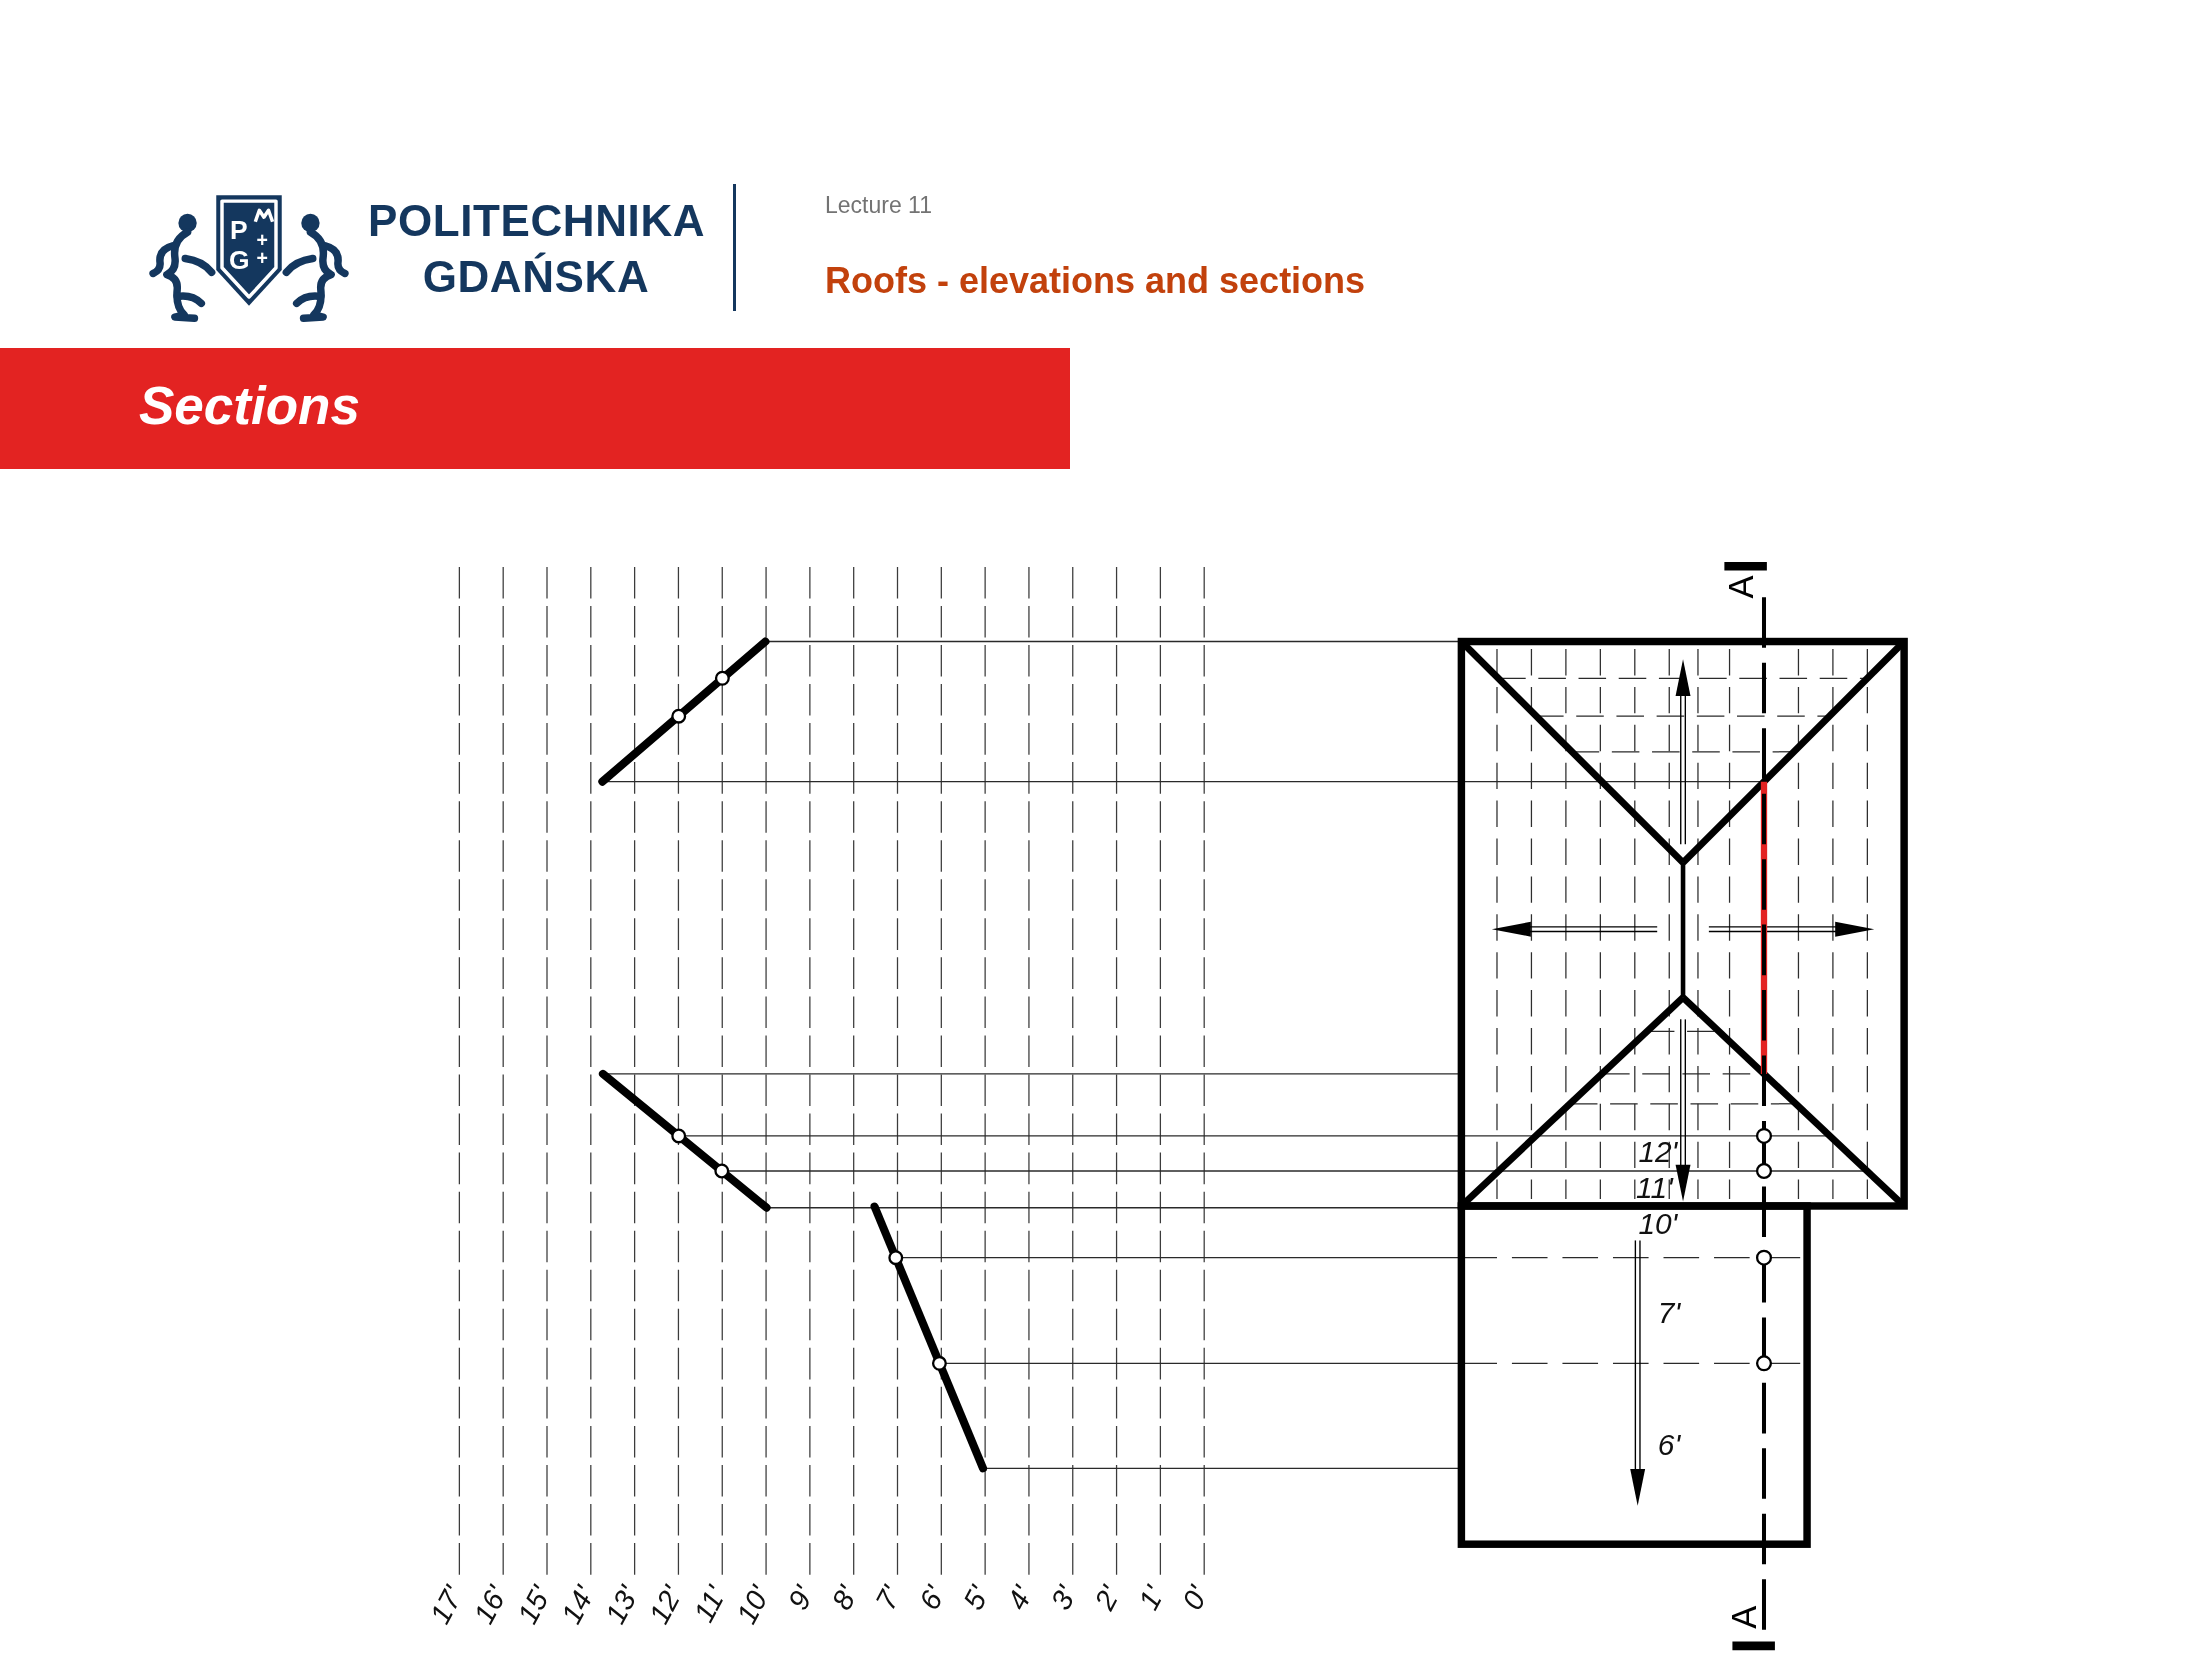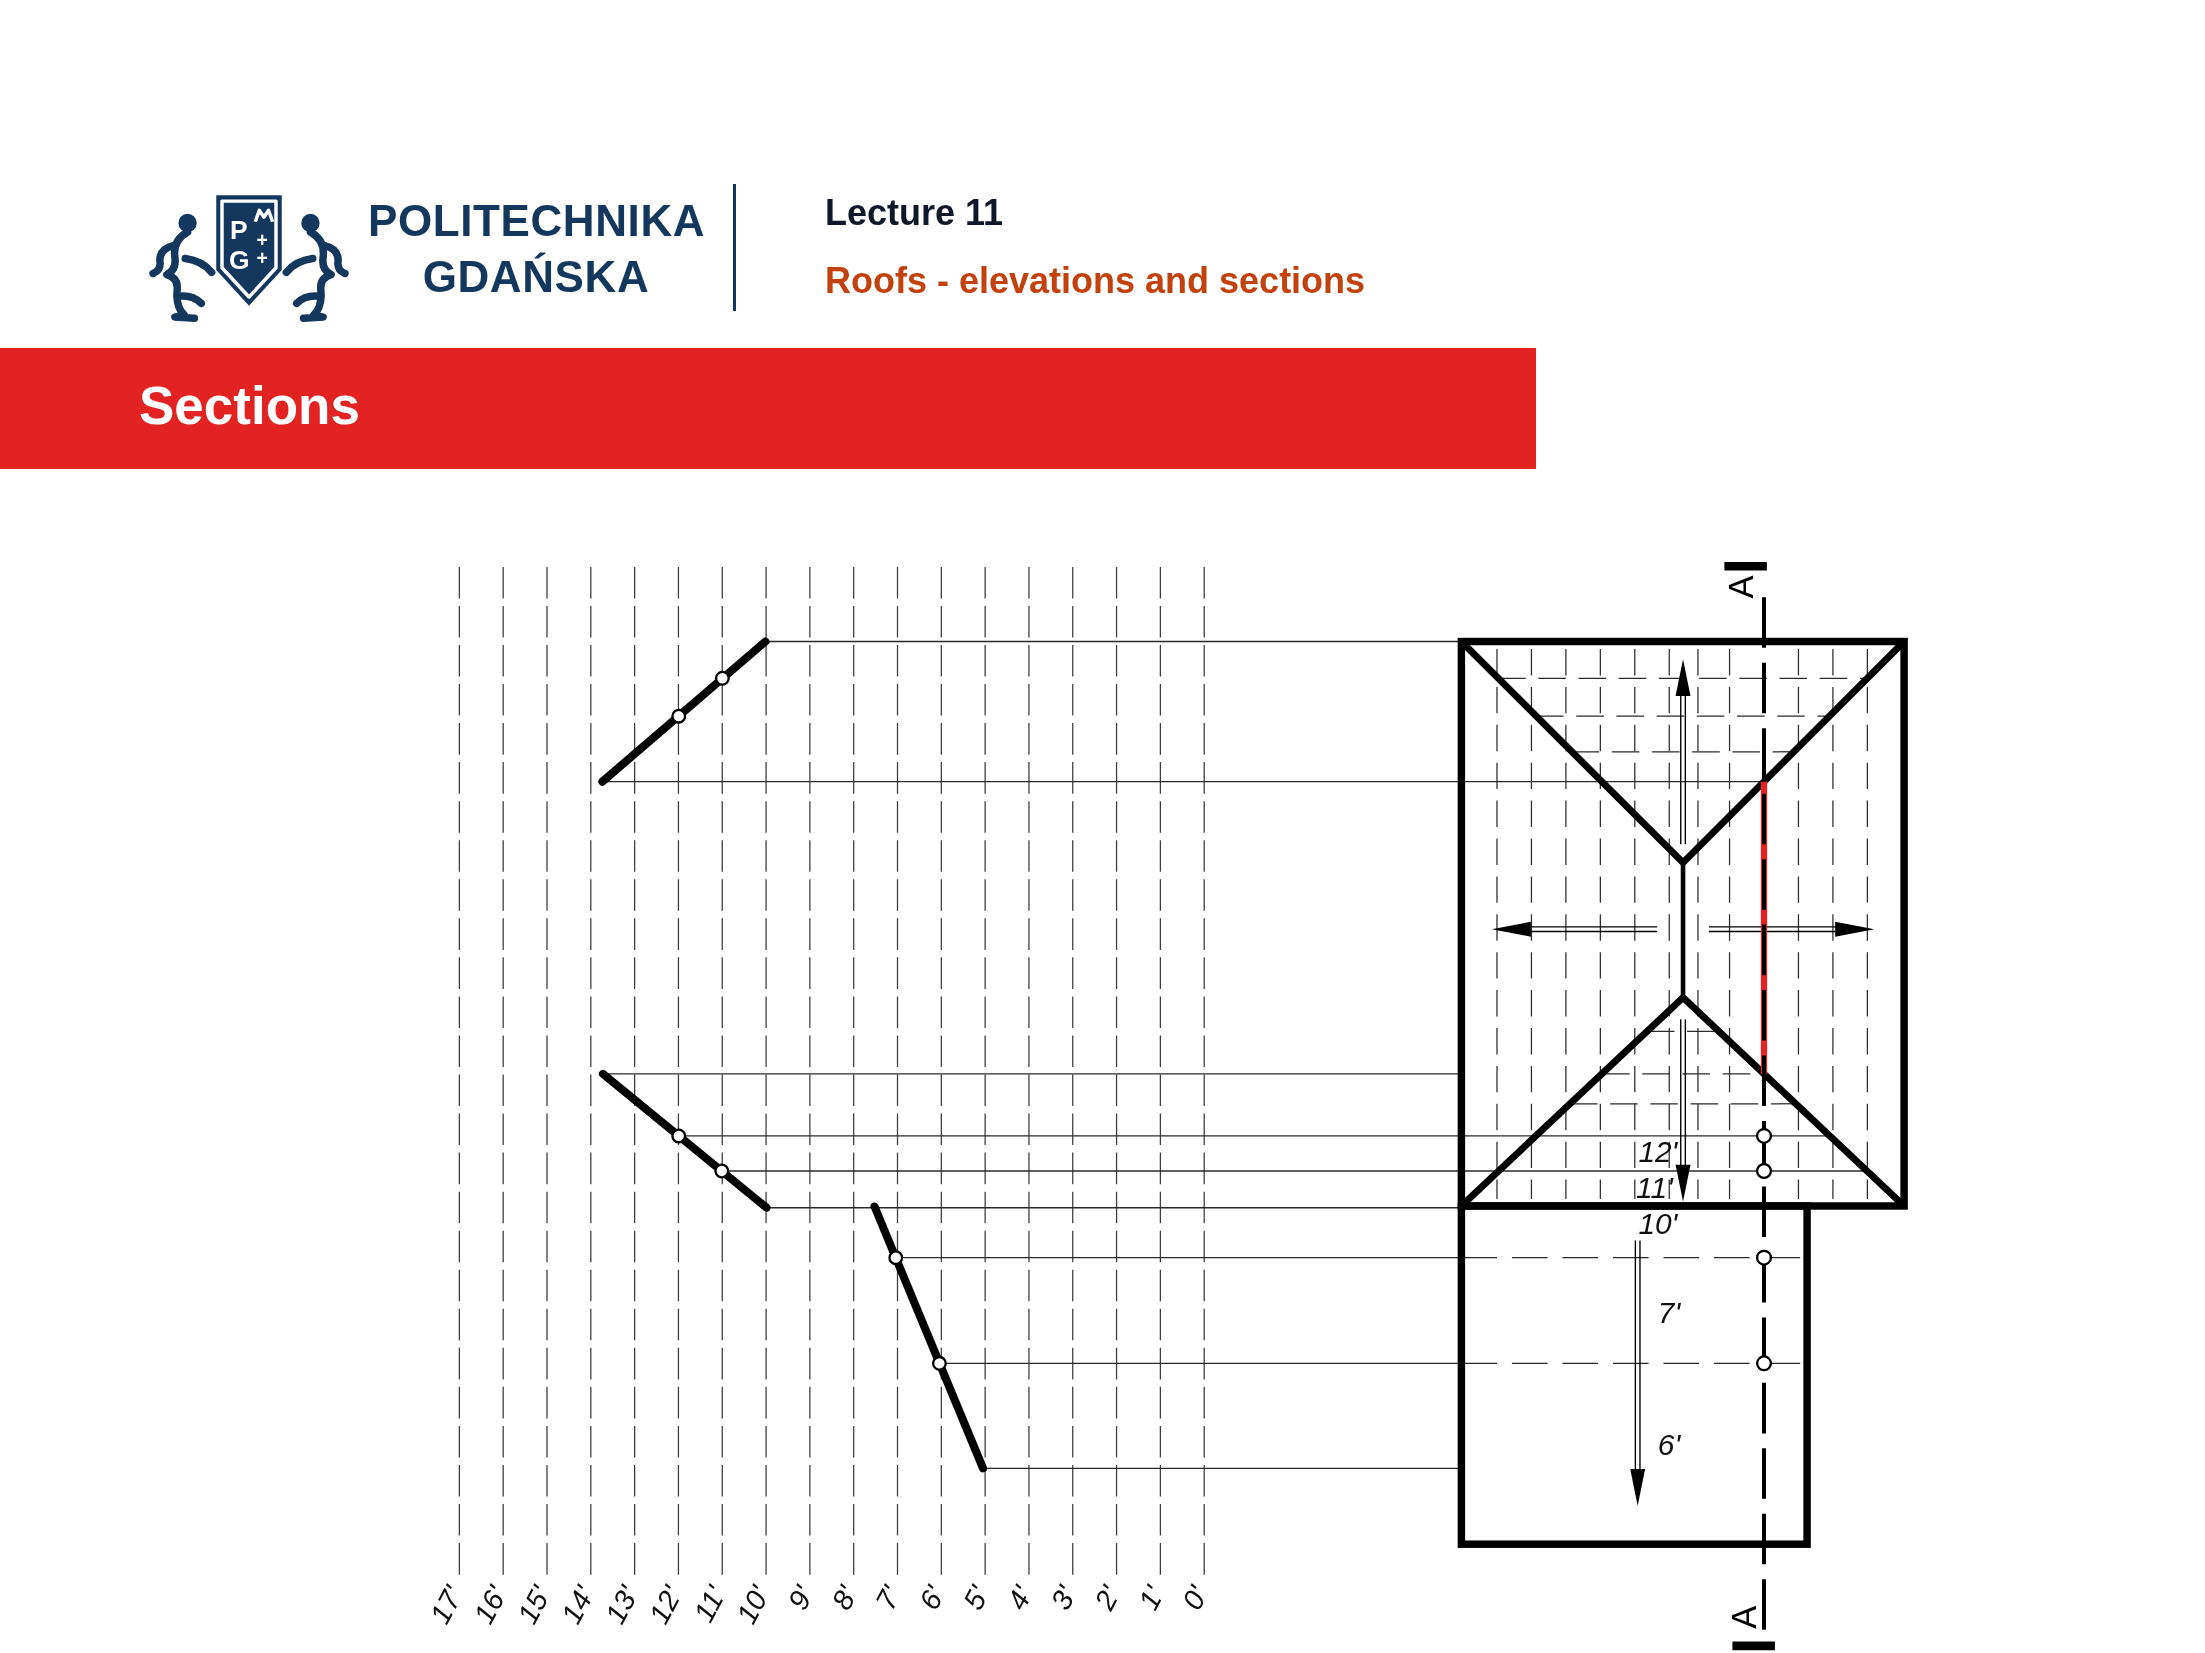--- a/index.html
+++ b/index.html
@@ -9,31 +9,32 @@
     font-family:"Liberation Sans",sans-serif;overflow:hidden;
   }
   
   .logo{position:absolute;left:137px;top:178px;width:224px;height:145px;}
   .brand{
     position:absolute;left:368px;top:193px;width:336px;text-align:center;
     color:#14375E;font-weight:bold;font-size:44px;line-height:1.28;letter-spacing:0.6px;
   }
   .hdr-divider{position:absolute;left:733px;top:184px;width:2.9px;height:127px;background:#14375E;}
   .lecture-label{
-    position:absolute;left:825px;top:192px;color:#0f172a;
-    font-weight:bold;font-size:36px;
+    position:absolute;left:825px;top:192px;color:#737373;
+    font-weight:normal;font-size:23px;
   }
   .lecture-title{
     position:absolute;left:825px;top:260px;color:#c2410c;
     font-weight:bold;font-size:36px;
   }
   
   .banner{
-    position:absolute;left:0;top:348px;width:1536px;height:121px;
+    position:absolute;left:0;top:348px;width:1070px;height:121px;
     background:#E32322;
+    font-style:italic;
   }
   .banner-title{
     position:absolute;left:139px;top:0;height:121px;line-height:115px;
     color:#ffffff;font-weight:bold;font-size:53px;
   }
   
   .drawing-svg{position:absolute;left:0;top:0;width:2205px;height:1654px;}
   .grid-line{stroke:#3c3c3c;stroke-width:2.2;stroke-dasharray:55 13;fill:none;}
   .thin{stroke:#2a2a2a;stroke-width:2.4;fill:none;}
   .dash-lvl{stroke:#2a2a2a;stroke-width:2.2;stroke-dasharray:48 22;fill:none;}

